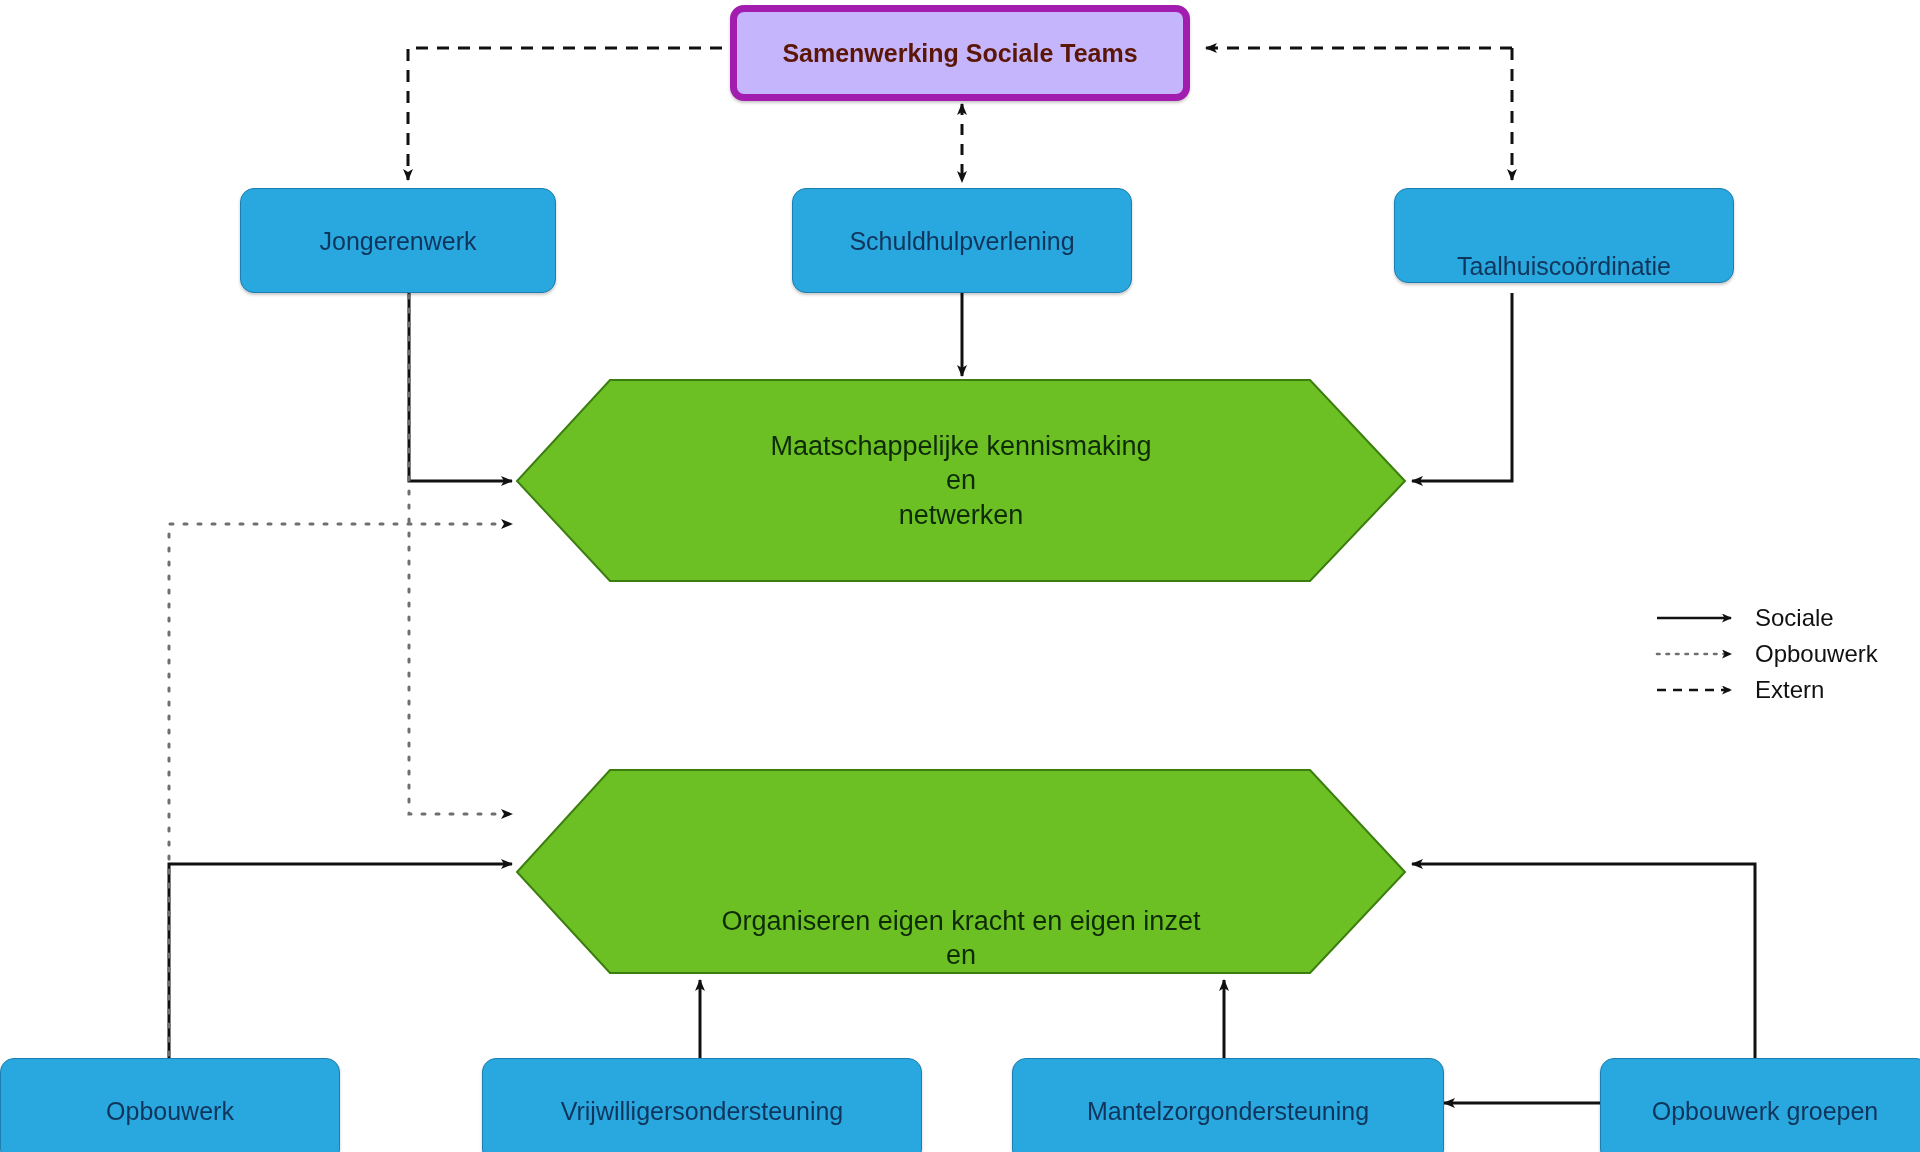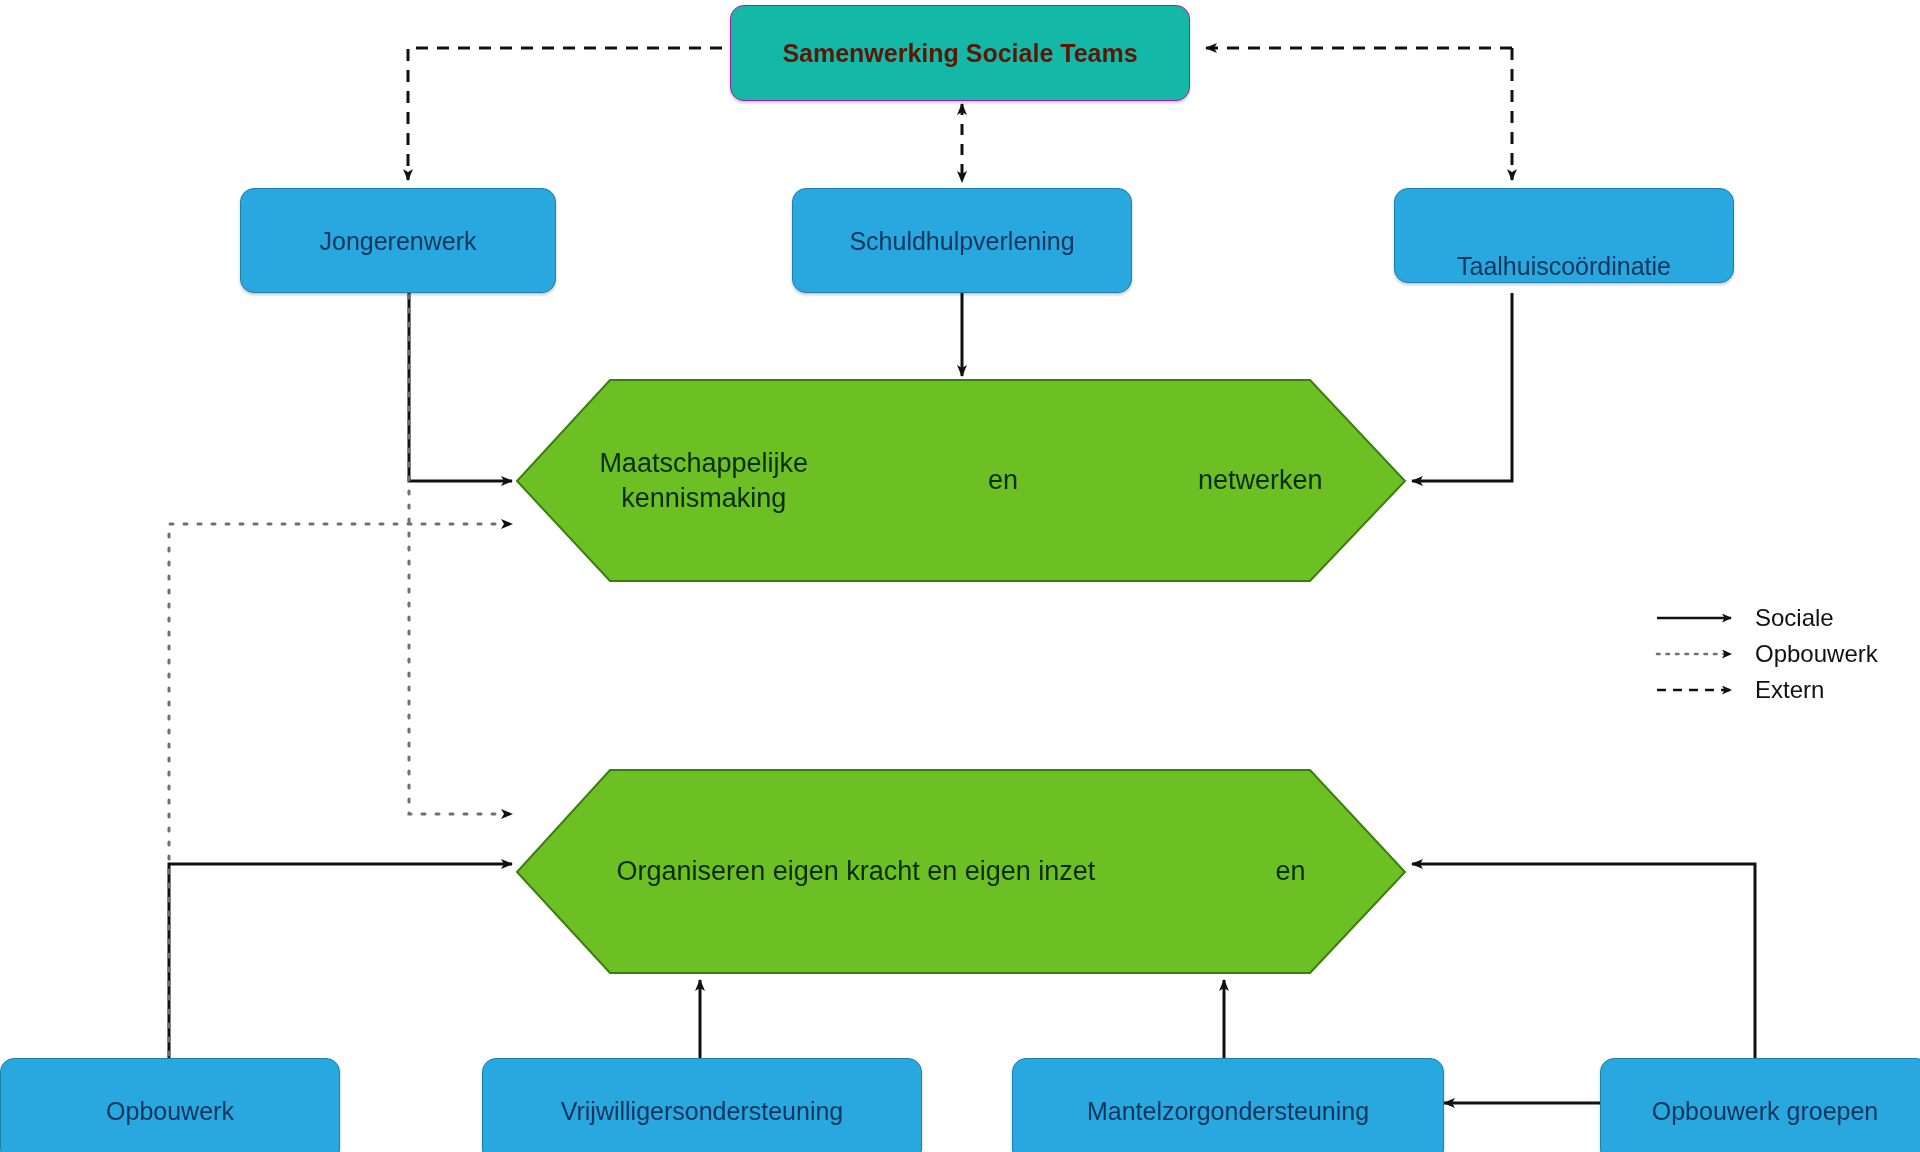--- a/index.html
+++ b/index.html
@@ -20,22 +20,22 @@
   }
   .node.box{
     border-radius:14px;
     background:#29A8DF;
     border:1px solid #1c7fb0;
     color:#10355c;
     font-size:25px;
     box-shadow:0 2px 3px rgba(0,0,0,.22);
   }
   .node.box.accent{
-    background:#14b8a6;
-    border:1px solid #a21caf;
+    background:#c4b5fd;
+    border:7px solid #a21caf;
     color:#5b1606;
     font-weight:bold;
     font-size:25px;
   }
   .node.hex{
     background:transparent;border:none;
     color:#0d2b07;
     font-size:27px;
   }
   .hexlabel{position:relative;z-index:2;padding:0 90px;}
@@ -115,27 +115,27 @@
   </div>
 
   <div class="node box" style="left:792px;top:188px;width:340px;height:105px;justify-content:center;">
     <span>Schuldhulpverlening</span>
   </div>
 
   <div class="node box" style="left:1394px;top:188px;width:340px;height:95px;align-items:flex-end;">
     <span>Taalhuiscoördinatie</span>
   </div>
 
-  <div class="node hex" style="left:517px;top:380px;width:888px;height:201px;flex-direction:row;">
+  <div class="node hex" style="left:517px;top:380px;width:888px;height:201px;flex-direction:column;">
     <span class="hexlabel">Maatschappelijke kennismaking</span>
     <span class="hexlabel">en</span>
     <span class="hexlabel">netwerken</span>
   </div>
 
-  <div class="node hex" style="left:517px;top:770px;width:888px;height:203px;flex-direction:row;">
+  <div class="node hex" style="left:517px;top:770px;width:888px;height:203px;flex-direction:column;justify-content:flex-end;">
     <span class="hexlabel">Organiseren eigen kracht en eigen inzet</span>
     <span class="hexlabel">en</span>
   </div>
 
   <div class="node box" style="left:0px;top:1058px;width:340px;height:105px;">
     <span>Opbouwerk</span>
   </div>
 
   <div class="node box" style="left:482px;top:1058px;width:440px;height:105px;">
     <span>Vrijwilligersondersteuning</span>

